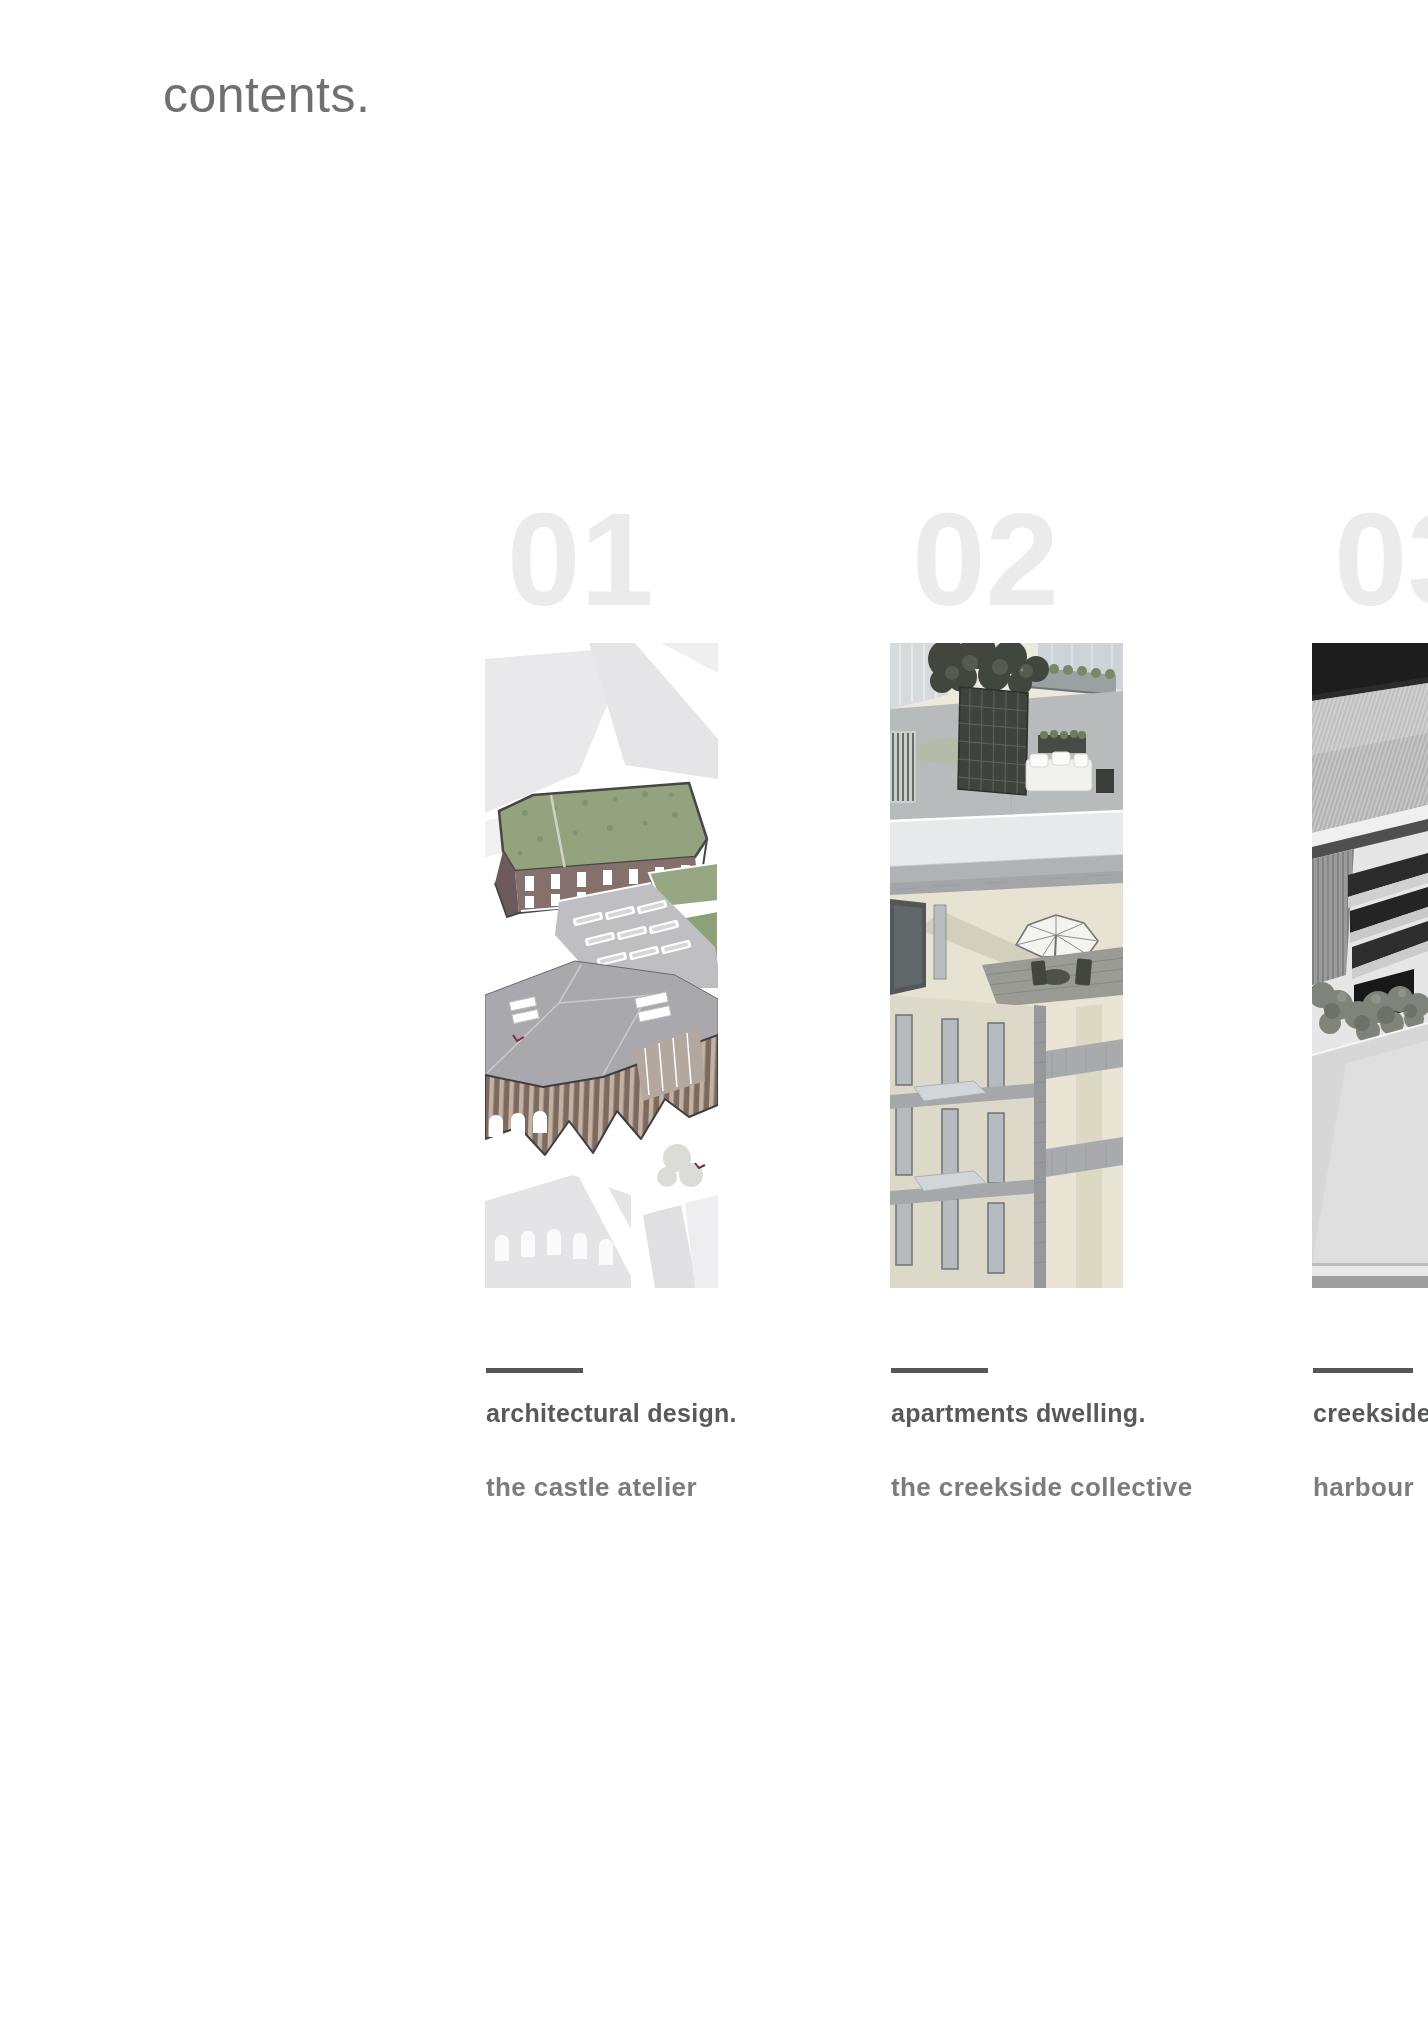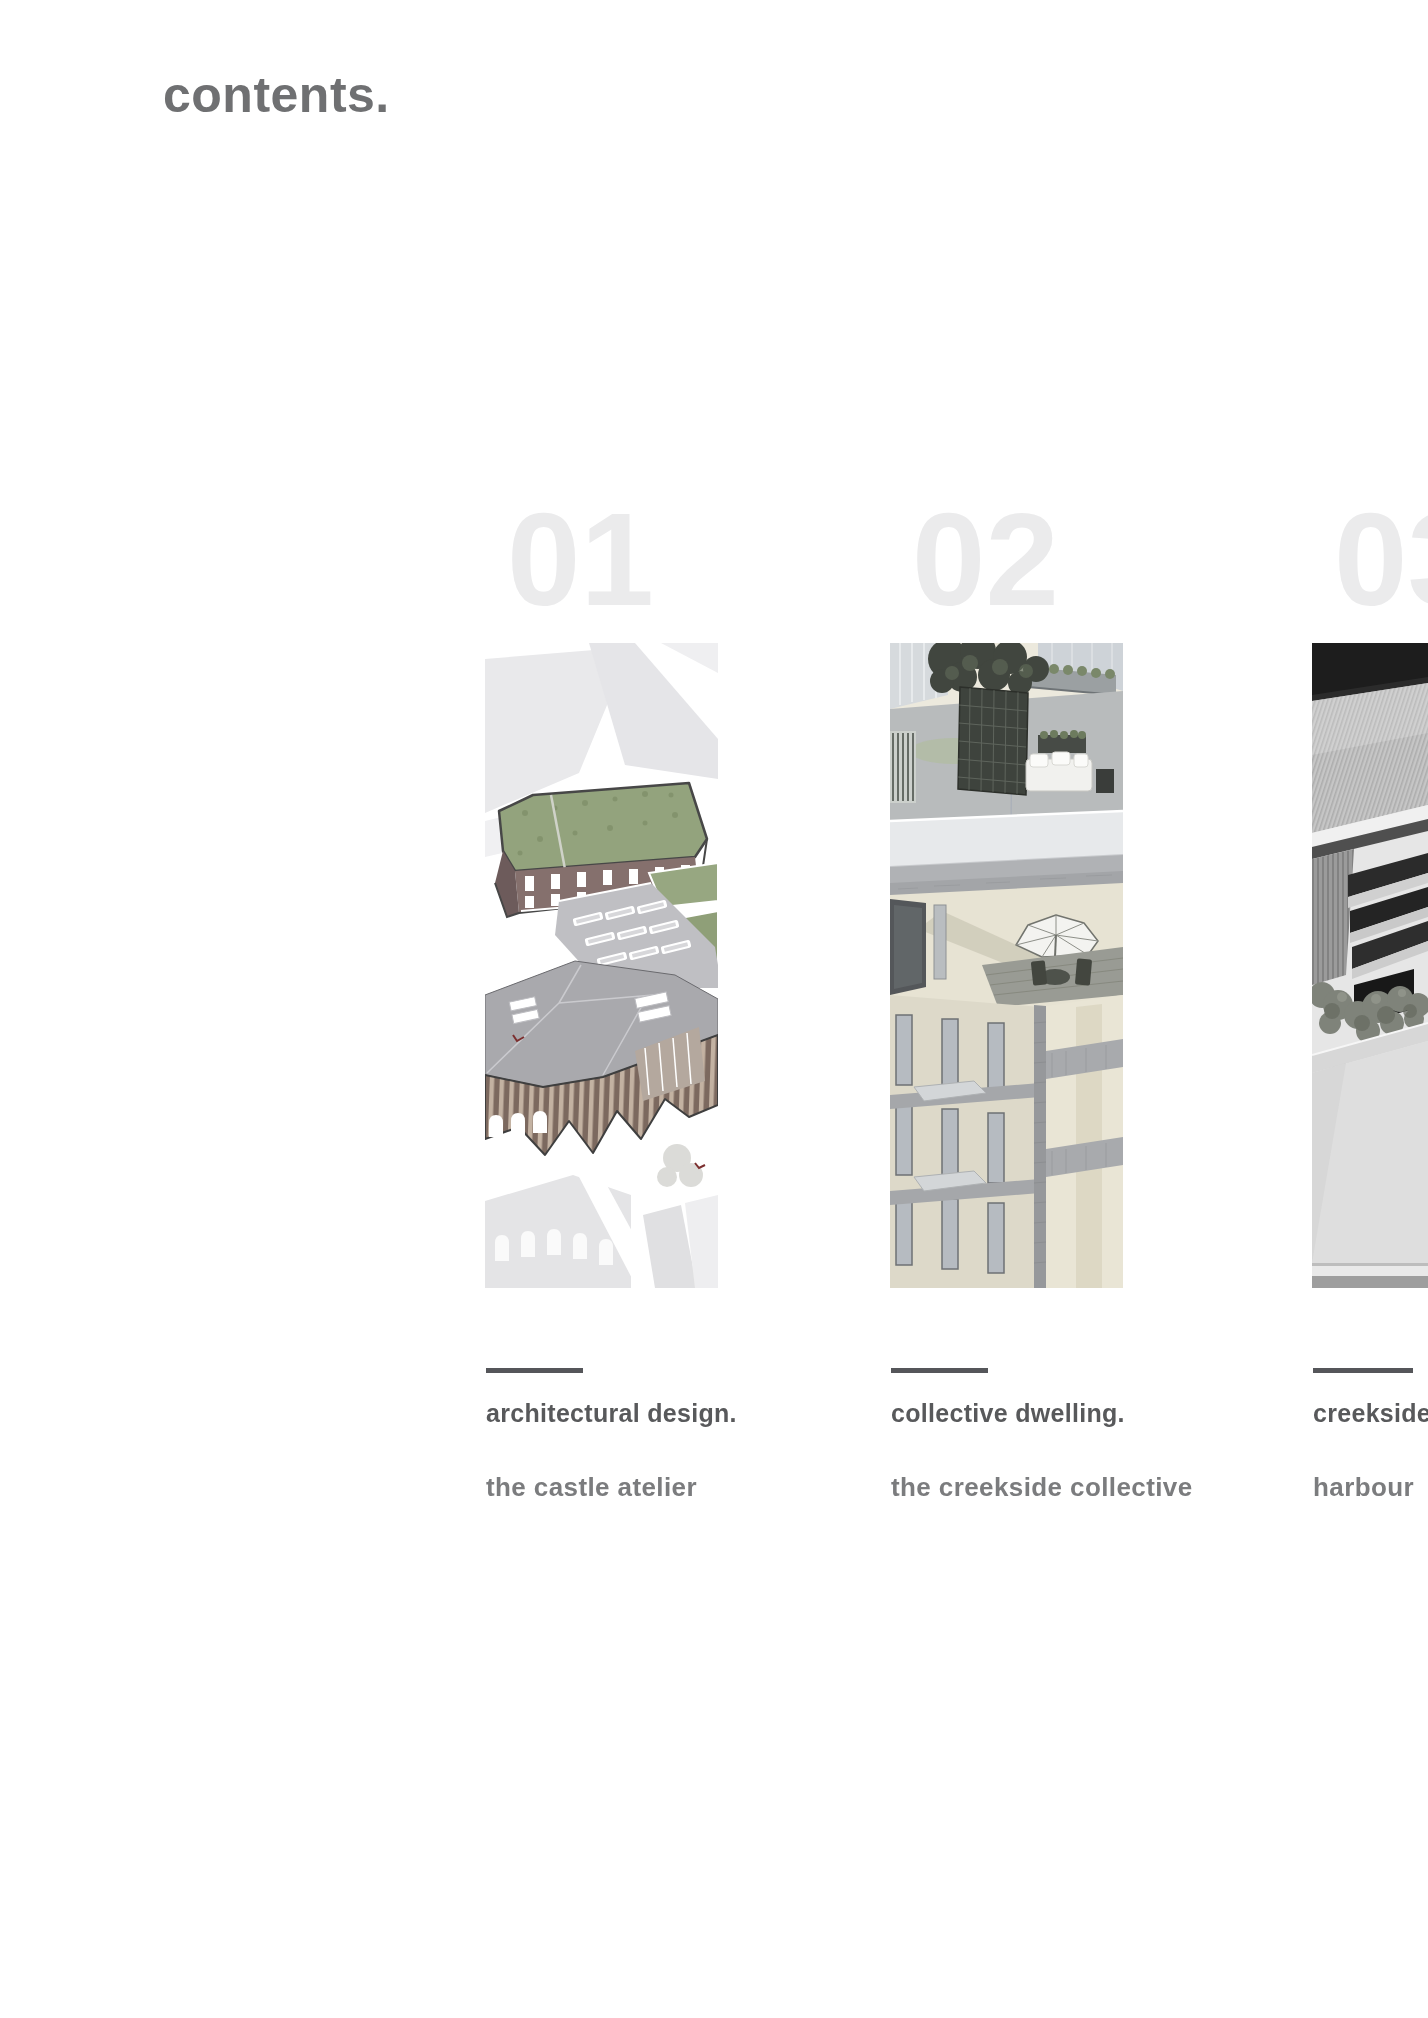--- a/index.html
+++ b/index.html
@@ -1,19 +1,19 @@
 <!DOCTYPE html>
 <html><head>
 <meta charset="utf-8">
 <style>
   html,body{margin:0;padding:0;background:#ffffff;}
   .page{position:relative;width:1428px;height:2018px;background:#ffffff;overflow:hidden;
         font-family:"Liberation Sans",sans-serif;}
   .page-title{position:absolute;left:163px;top:66px;margin:0;
-              font-size:50px;font-weight:700;letter-spacing:0.5px;color:#6f7072;}
+              font-size:50px;font-weight:400;letter-spacing:0.5px;color:#6f7072;}
   .col{position:absolute;top:0;width:233px;height:1502px;}
   .c1{left:485px;} .c2{left:890px;} .c3{left:1312px;}
   .big-number{position:absolute;left:22px;top:494px;margin:0;
               font-size:132px;font-weight:700;line-height:1;color:#ebebec;white-space:nowrap;}
   .thumb{position:absolute;left:0;top:643px;margin:0;width:233px;height:645px;}
   .c3 .thumb{width:116px;}
   .thumb svg{display:block;}
   .rule{position:absolute;left:1px;top:1368px;width:97px;height:5px;background:#55565a;}
   .c3 .rule{width:100px;}
   .sec-title{position:absolute;left:1px;top:1399px;margin:0;white-space:nowrap;
@@ -357,21 +357,21 @@
           <line x1="144" y1="540" x2="156" y2="539"></line>
             <line x1="144" y1="560" x2="156" y2="559"></line>
           <line x1="144" y1="580" x2="156" y2="579"></line>
             <line x1="144" y1="600" x2="156" y2="599"></line>
           <line x1="144" y1="620" x2="156" y2="619"></line>
         </g>
       </svg>
     </figure>
 
     <div class="rule"></div>
-    <h2 class="sec-title">collective dwelling.</h2>
+    <h2 class="sec-title">apartments dwelling.</h2>
     <p class="sec-sub">the creekside collective</p>
   </section>
 
   <section class="col c3">
     <div class="big-number">03</div>
 
     <figure class="thumb">
       <svg width="116" height="645" viewBox="0 0 116 645" xmlns="http://www.w3.org/2000/svg">
         <defs>
           <pattern id="ribs3" width="4" height="4" patternUnits="userSpaceOnUse" patternTransform="rotate(18)">

